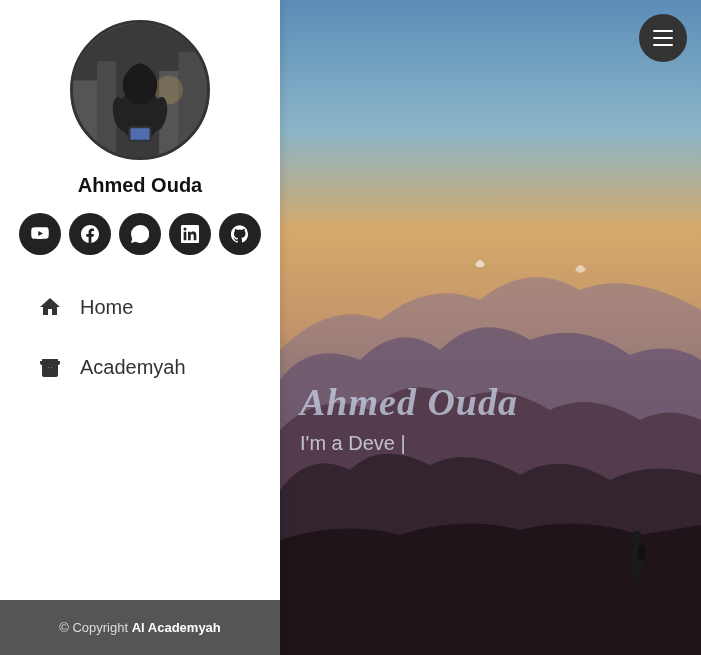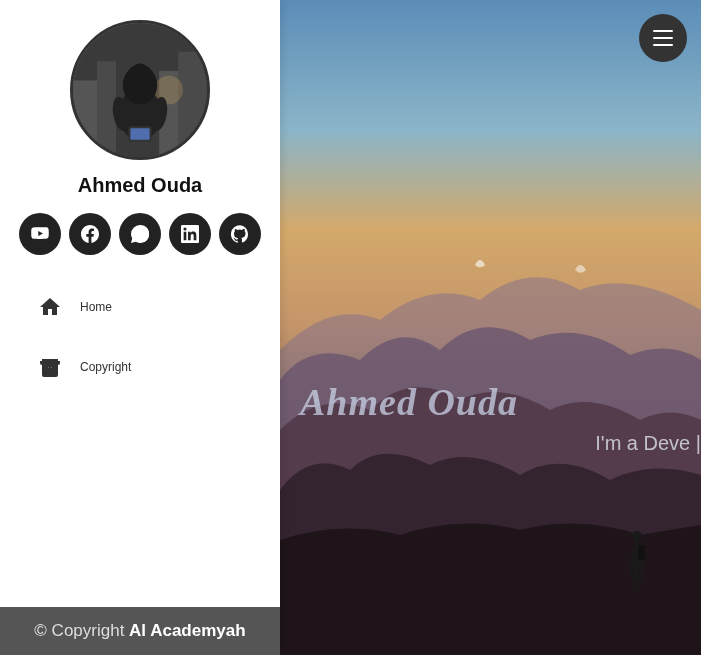--- a/index.html
+++ b/index.html
@@ -81,21 +81,21 @@
     }
 
     .nav-item {
       display: flex;
       align-items: center;
       gap: 16px;
       padding: 14px 16px;
       border-radius: 6px;
       cursor: pointer;
       color: #333;
-      font-size: 12px;
+      font-size: 20px;
       font-weight: 500;
       transition: background 0.2s;
       margin-bottom: 4px;
     }
 
     .nav-icon {
       width: 28px;
       height: 28px;
       display: flex;
       align-items: center;
@@ -103,22 +103,22 @@
       color: #333;
     }
 
     .sidebar-footer {
       position: absolute;
       bottom: 0;
       width: 100%;
       background: #555;
       color: #ddd;
       text-align: center;
-      padding: 14px 10px;
-      font-size: 17px;
+      padding: 20px 10px;
+      font-size: 13px;
     }
     .sidebar-footer a {
       color: #fff;
       text-decoration: none;
       font-weight: 600;
     }
     .sidebar-footer .brand {
       font-weight: 700;
       color: #fff;
     }
@@ -198,21 +198,20 @@
       color: rgba(200, 210, 230, 0.75);
       letter-spacing: 1px;
       font-family: Georgia, serif;
     }
 
     .hero-subtitle {
       font-size: 20px;
       color: rgba(220, 225, 235, 0.8);
       margin-top: 8px;
       font-weight: 400;
-      text-align: right;
     }
 
     .cursor {
       animation: blink 1s infinite;
     }
     @keyframes blink {
       0%, 50% { opacity: 1; }
       51%, 100% { opacity: 0; }
     }
   </style>
@@ -298,21 +297,21 @@
 
     <div class="nav-item">
       <span class="nav-icon">
         <svg width="24" height="24" viewBox="0 0 24 24" fill="currentColor">
           <path d="M20 4H4v2l8 5 8-5V4zm0 4.236l-8 5-8-5V20h16V8.236z"></path>
           <path d="M2 6h20v2H2zm0 0" opacity="0"></path>
 
           <path d="M4 4h16v2H4zm-2 2h20v2a2 2 0 01-2 2v10a2 2 0 01-2 2H6a2 2 0 01-2-2V10a2 2 0 01-2-2V6zm4 6v8h2v-4h4v4h2v-8H6zm1 0h2v3H7v-3zm4 0h2v3h-2v-3z"></path>
         </svg>
       </span>
-      <span>Copyright</span>
+      <span>Academyah</span>
     </div>
   </nav>
 
   <div class="sidebar-footer">
     <div>
       <span>© Copyright </span><strong class="brand">Al Academyah</strong>
     </div>
   </div>
 
 </div>

